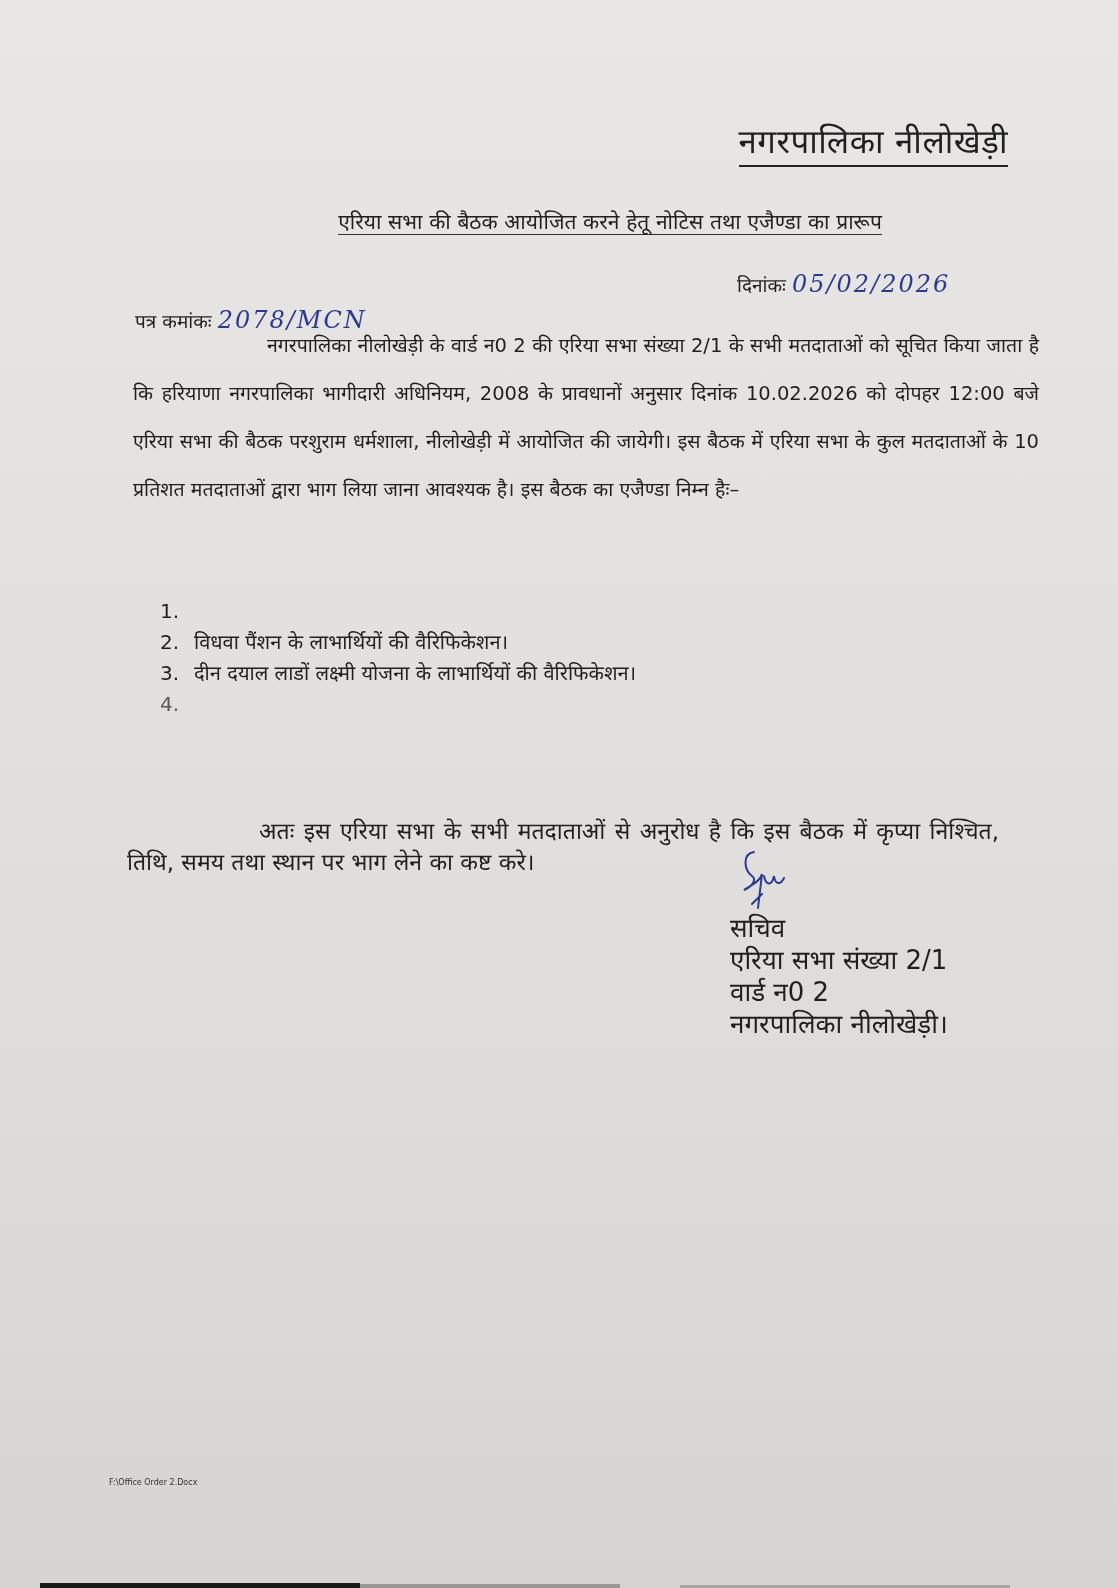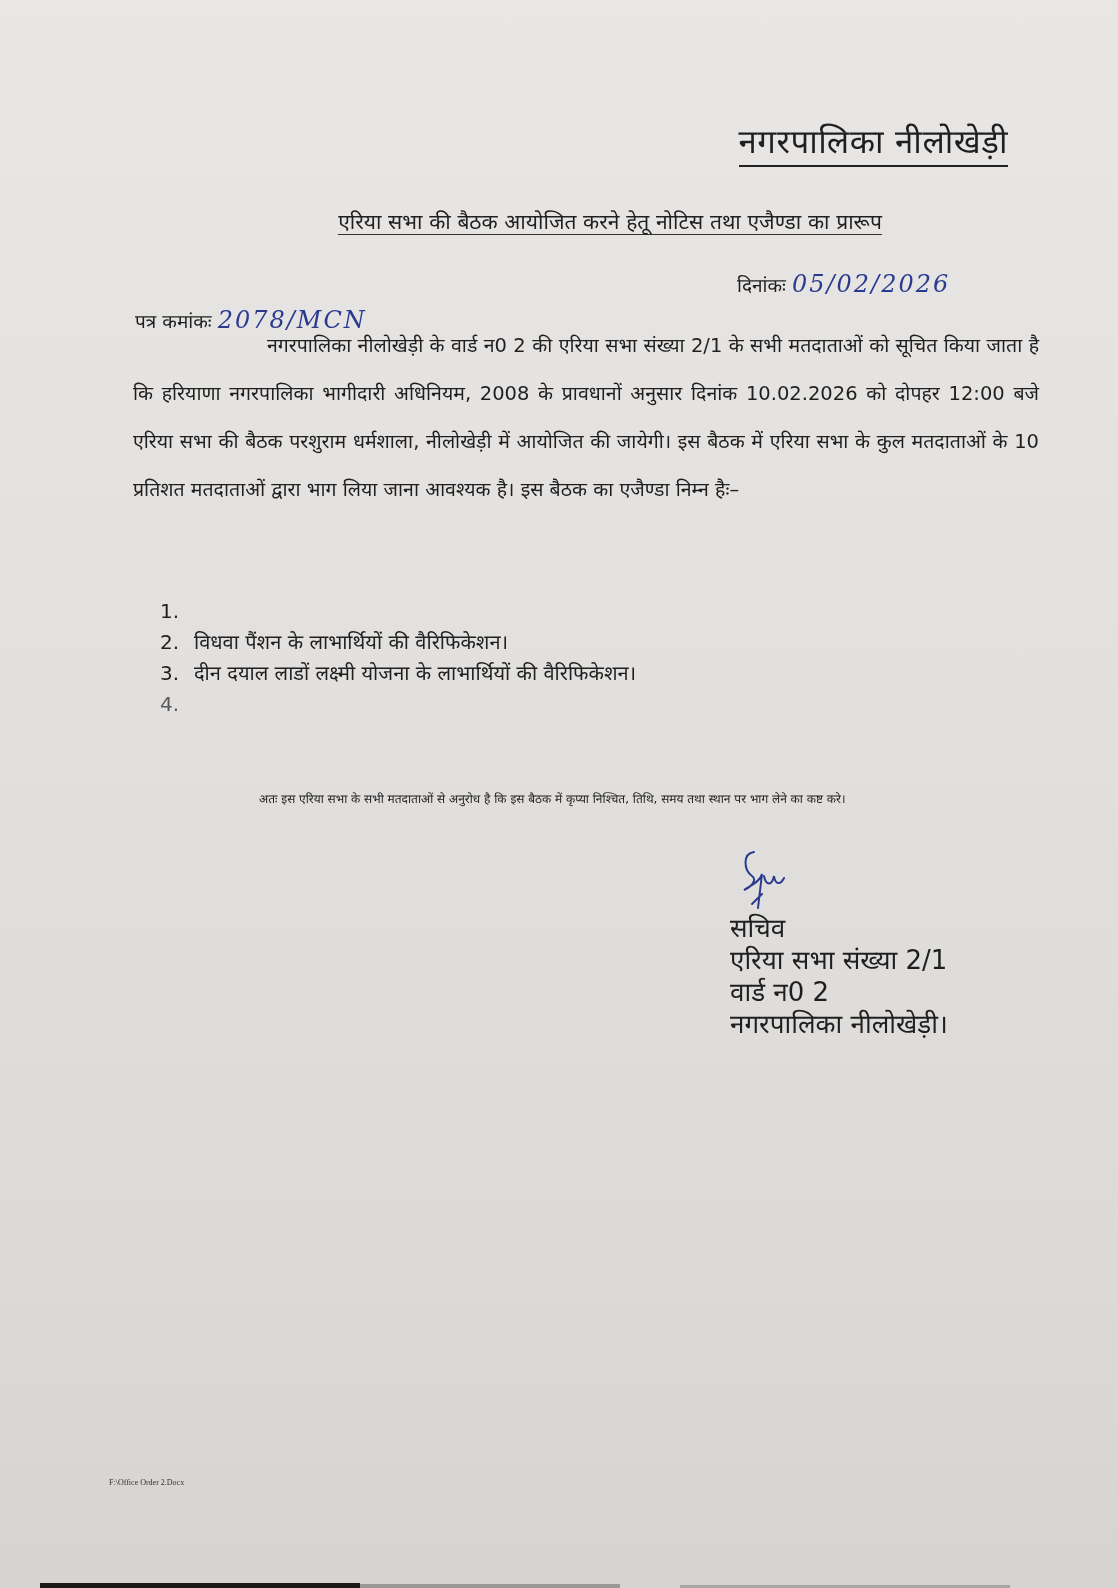--- a/index.html
+++ b/index.html
@@ -27,24 +27,24 @@
   }
   .para {
     position:absolute; left:133px; width:906px; font-size:19.5px; line-height:48px;
     text-align:justify; text-align-last:left;
   }
   .para1 { top:322px; text-indent:134px; }
   .agenda { position:absolute; left:160px; top:596px; font-size:20px; line-height:31px; margin:0; padding:0; list-style:none; }
   .agenda li { display:flex; }
   .agenda .num { width:34px; }
   .agenda li.faded { color:#5a5a5a; }
-  .para2 { top:784px; left:127px; width:872px; line-height:31px; text-indent:132px; font-size:12px; }
+  .para2 { top:816px; left:127px; width:872px; line-height:31px; text-indent:132px; font-size:23px; }
   .sig { position:absolute; left:732px; top:846px; width:80px; height:70px; }
   .signoff { position:absolute; left:730px; top:912px; font-size:26px; line-height:32px; }
-  .footer { position:absolute; left:109px; top:1478px; font-size:8px; color:#333;font-family:Liberation Serif, serif; }
+  .footer { position:absolute; left:109px; top:1478px; font-size:8px; color:#333; }
   .bottom-strip { position:absolute; left:40px; top:1583px; width:320px; height:5px; background:#1a1a1a; }
   .bottom-strip2 { position:absolute; left:360px; top:1584px; width:260px; height:4px; background:#9a9896; }
   .bottom-strip3 { position:absolute; left:680px; top:1585px; width:330px; height:3px; background:#a8a6a4; }
 </style>
 </head>
 <body>
 
 <div class="page">
 
   <div class="title">

